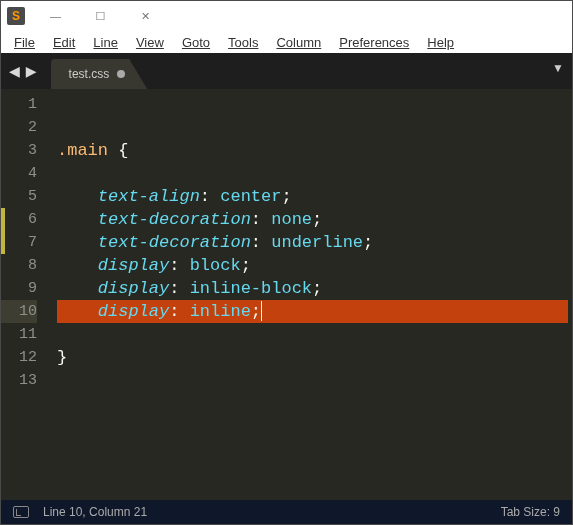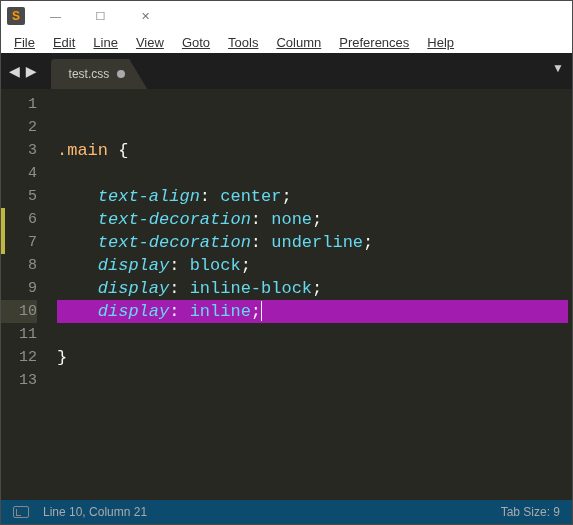--- a/index.html
+++ b/index.html
@@ -133,21 +133,21 @@
   }
   .gutter div.hl { background: #3e3d32; }
   .code {
     flex:1;
     padding: 4px 0 0 10px;
     color: #f8f8f2;
     white-space: pre;
     position:relative;
   }
   .code-line { height: 23px; }
-  .code-line.hl { background: #a21caf; }
+  .code-line.hl { background: #c2410c; }
   .sel   { color:#fdba74; } 
   .punc  { color:#f8f8f2; }
   .prop  { color:#66d9ef; font-style: italic; }
   .val   { color:#66d9ef; }
   .caret {
     display:inline-block;
     width: 0;
     border-right: 1px solid #f8f8f2;
     height: 20px;
     vertical-align: middle;
@@ -160,21 +160,21 @@
   }
   .gutter-mark-strip {
     position:absolute;
     left:0;
     width:4px;
     background:#c1b73f;
   }
   
   .statusbar {
     height: 24px;
-    background: #0c4a6e;
+    background: #0f172a;
     color: #aaa;
     display:flex;
     align-items:center;
     font-size: 12px;
     padding: 0 12px;
   }
   .status-icon {
     width:16px; height:12px;
     border:1px solid #888;
     border-radius: 2px;

